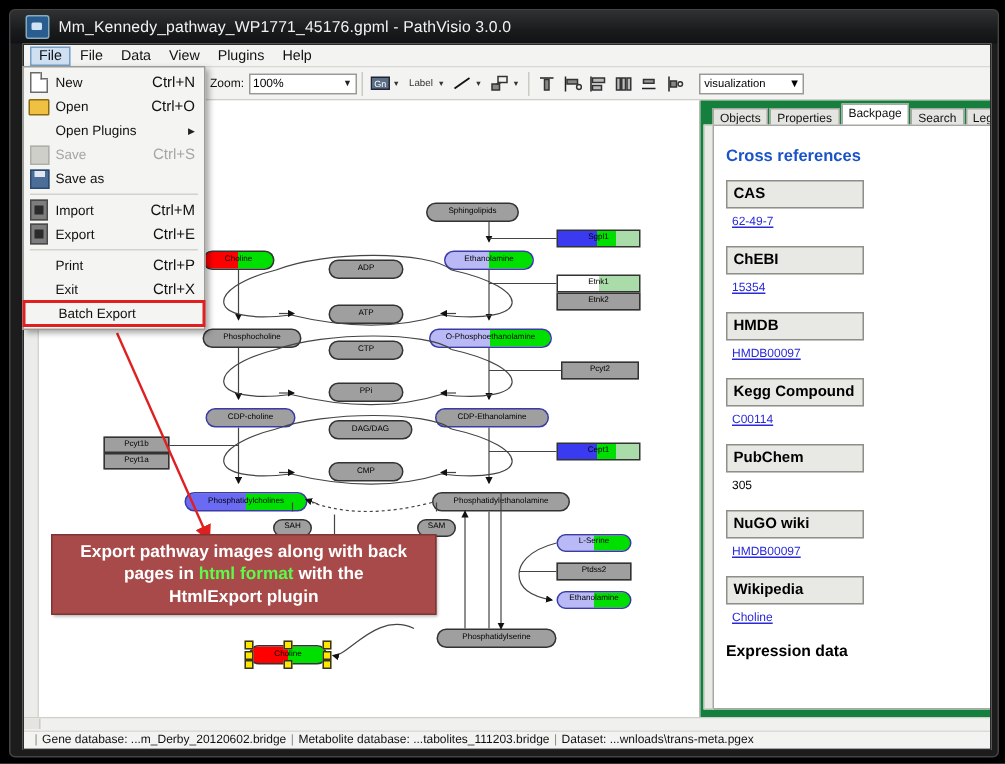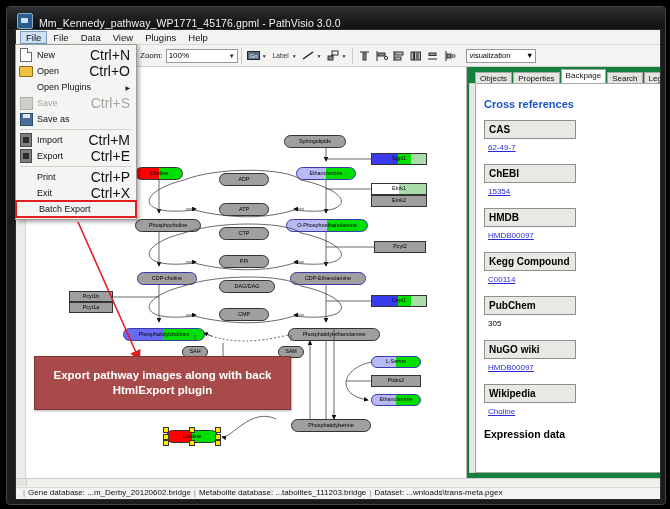--- a/index.html
+++ b/index.html
@@ -7,21 +7,21 @@
        font-family:"Liberation Sans",sans-serif;font-size:9px;color:#000;}
 
   #app{position:relative;width:670px;height:509px;background:#000;}
 
   
   .win-outer{position:absolute;left:6px;top:6px;width:658px;height:497px;
              background:#1c1c1c;border:1px solid #444;border-radius:4px;
              box-shadow:0 0 6px rgba(0,0,0,.8);overflow:hidden;}
   .titlebar{position:absolute;left:0;top:0;width:658px;height:22px;
             background:linear-gradient(to bottom,#2f3133 0%,#1a1b1d 60%,#111214 100%);
-            display:flex;align-items:flex-end;}
+            display:flex;align-items:center;}
   .titlebar .tico{width:14px;height:14px;margin-left:10px;margin-right:6px;
             background:#2a5d8f;border:1px solid #8ab;border-radius:2px;position:relative;}
   .titlebar .tico:after{content:"";position:absolute;left:3px;top:4px;width:7px;height:5px;
             background:#cfe3f5;border-radius:1px;}
   .titlebar .ttxt{color:#f2f2f2;font-size:10.5px;letter-spacing:.1px;white-space:nowrap;}
 
   .win-inner{position:absolute;left:8px;top:22px;width:644px;height:469px;
              background:#f0f0ef;border:1px solid #2b2b2b;overflow:hidden;}
 
   
@@ -72,21 +72,21 @@
   .sb-sep{color:#8a8a86;padding:0 3px;}
 
   
   .menu-pop{position:absolute;left:8px;top:37px;width:120px;
             background:#f4f4f3;border:1px solid #9c9c96;
             box-shadow:2px 2px 4px rgba(0,0,0,.35);z-index:40;padding:2px 0;}
   .mrow{display:flex;align-items:center;height:16px;padding-left:2px;position:relative;}
   .mrow .micon{width:16px;height:13px;margin-right:3px;display:flex;
             align-items:center;justify-content:center;}
   .mrow .mlabel{font-size:9px;color:#111;flex:1;white-space:nowrap;}
-  .mrow .mkey{font-size:14px;color:#111;padding-right:6px;white-space:nowrap;}
+  .mrow .mkey{font-size:10px;color:#111;padding-right:6px;white-space:nowrap;}
   .mrow.disabled .mlabel,.mrow.disabled .mkey{color:#a6a6a2;}
   .mrow .msub{font-size:6px;color:#222;padding-right:6px;}
   .msep{height:1px;background:#d2d2cc;margin:2px 4px;}
   .mrow.highlight{outline:2px solid #e02020;outline-offset:-1px;}
   .mrow.highlight .mlabel{padding-left:2px;}
 
   
   .ic-new{width:10px;height:12px;background:#fff;border:1px solid #6b6b6b;position:relative;}
   .ic-new:after{content:"";position:absolute;right:-1px;top:-1px;width:4px;height:4px;
             background:#f4f4f3;border-left:1px solid #6b6b6b;border-bottom:1px solid #6b6b6b;}
@@ -422,20 +422,23 @@
         <defs>
           <marker id="rh" markerWidth="7" markerHeight="7" refX="4" refY="3.5" orient="auto">
             <path d="M0,0 L7,3.5 L0,7 z" fill="#e02020"></path>
           </marker>
         </defs>
         <line x1="62" y1="155" x2="122" y2="290" stroke="#e02020" stroke-width="1.6" marker-end="url(#rh)"></line>
       </svg>
 
       <div class="callout">
         <div>Export pathway images along with back</div>
+        <div>
+          <span>pages in </span><span class="hl">html format</span><span> with the</span>
+        </div>
         <div>HtmlExport plugin</div>
       </div>
     </div>
 
     <div class="sidebar">
       <div class="sb-vleft"></div>
       <div class="sb-tabs">
         <div class="sb-tab">Objects</div>
         <div class="sb-tab">Properties</div>
         <div class="sb-tab sel">Backpage</div>

